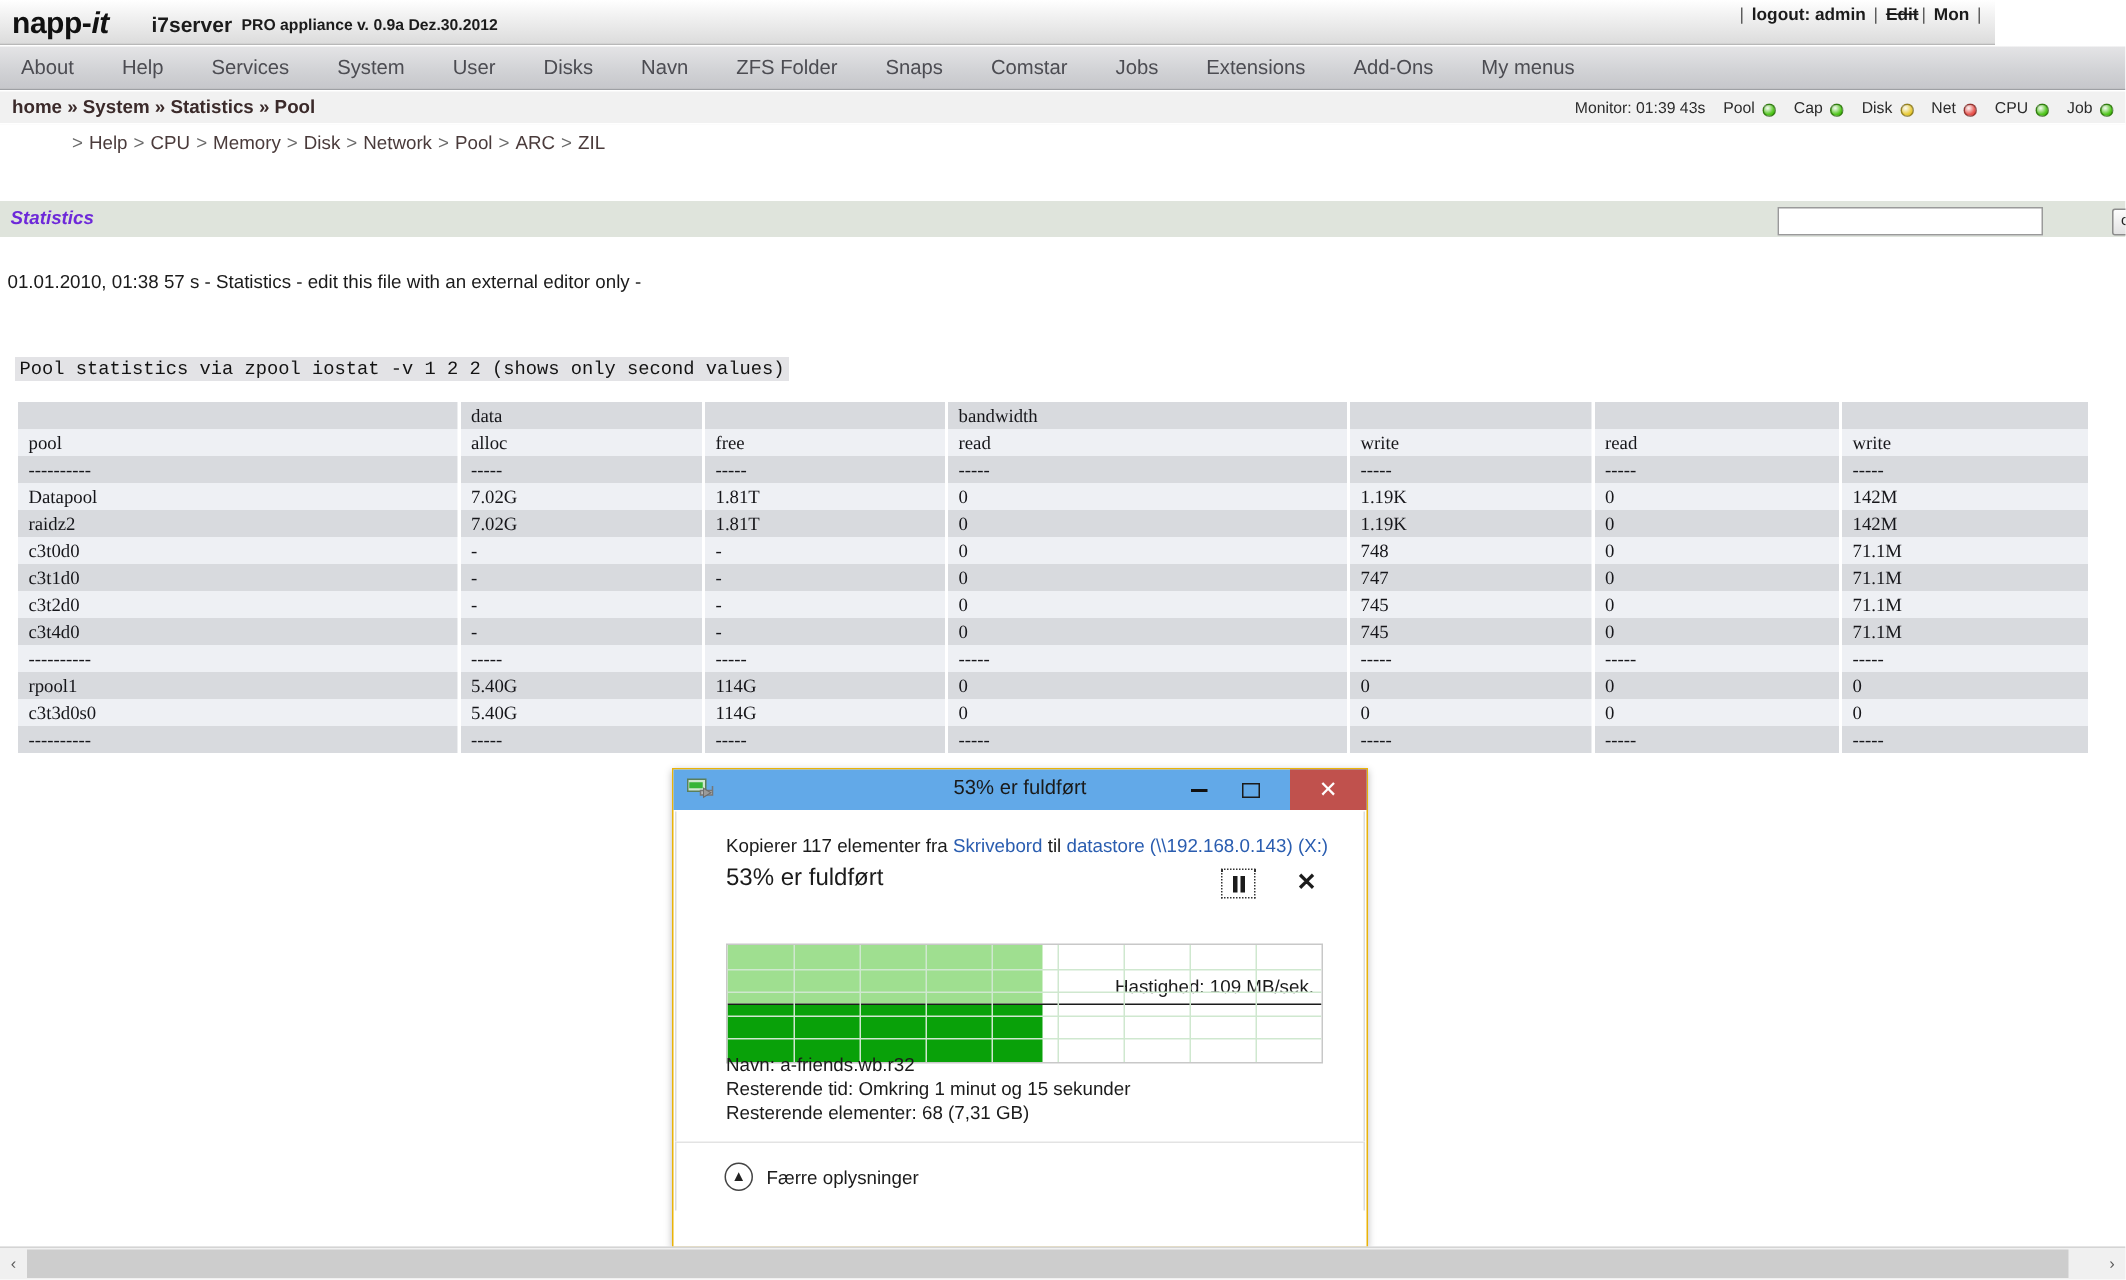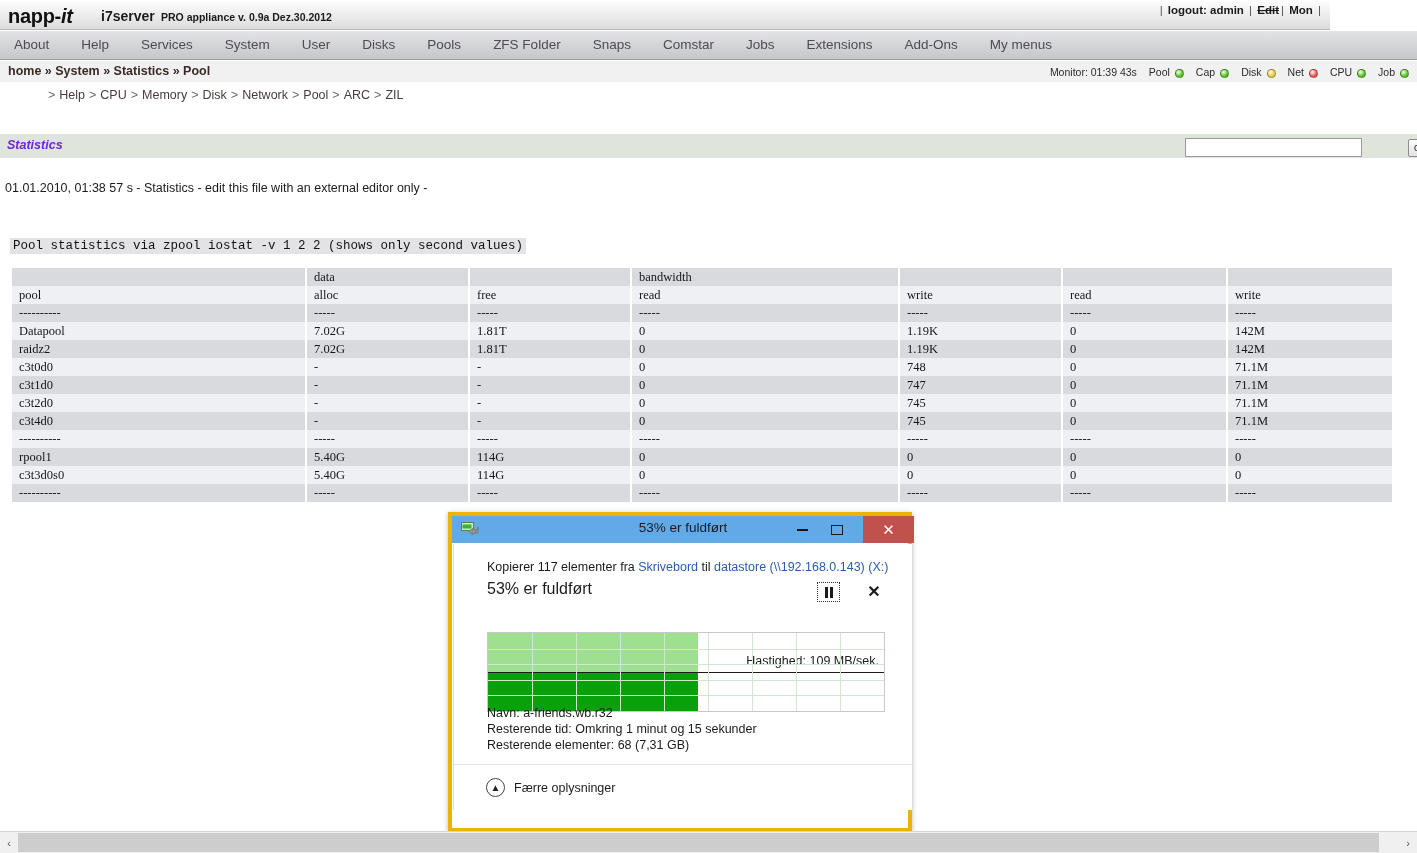--- a/index.html
+++ b/index.html
@@ -140,21 +140,21 @@
   .iostat col.c1 { width: 163px; }
   .iostat col.c2 { width: 162px; }
   .iostat col.c3 { width: 268px; }
   .iostat col.c4 { width: 163px; }
   .iostat col.c5 { width: 165px; }
   .iostat col.c6 { width: 166px; }
 
   
   .dlg {
     position: absolute; left: 448px; top: 512px; width: 464px; height: 320px;
-    background: #ffffff; border: 4px solid #eab308;
+    background: #ffffff; border: 1px solid #eab308;
     box-shadow: 0 1px 5px rgba(0,0,0,.28);
   }
   .dlg-title {
     position: absolute; left: 0; top: 0; width: 462px; height: 27px;
     background: #62a9e8;
   }
   .dlg-icon {
     position: absolute; left: 9px; top: 5px; width: 18px; height: 17px;
   }
   .dlg-title-text {
@@ -279,21 +279,21 @@
   </div>
 
   <nav class="menubar">
     <ul id="menu-list">
         <li>About</li>
         <li>Help</li>
         <li>Services</li>
         <li>System</li>
         <li>User</li>
         <li>Disks</li>
-        <li>Pools</li>
+        <li>Navn</li>
         <li>ZFS Folder</li>
         <li>Snaps</li>
         <li>Comstar</li>
         <li>Jobs</li>
         <li>Extensions</li>
         <li>Add-Ons</li>
         <li>My menus</li>
       </ul>
   </nav>
 

